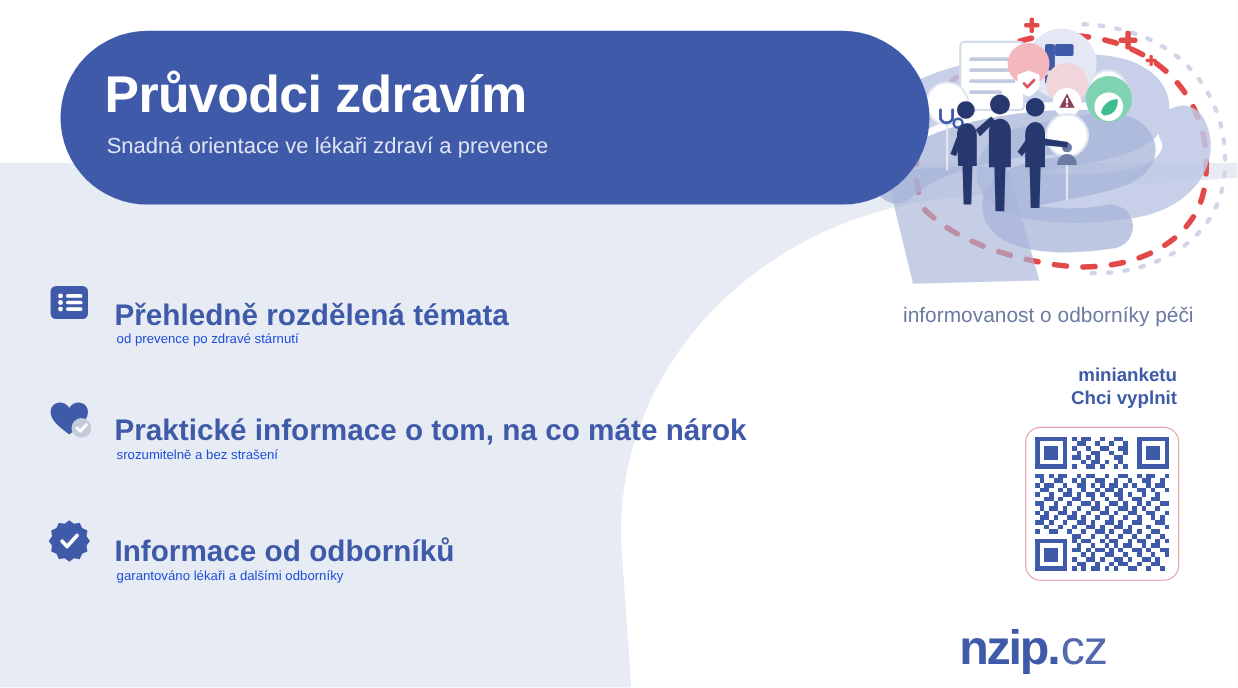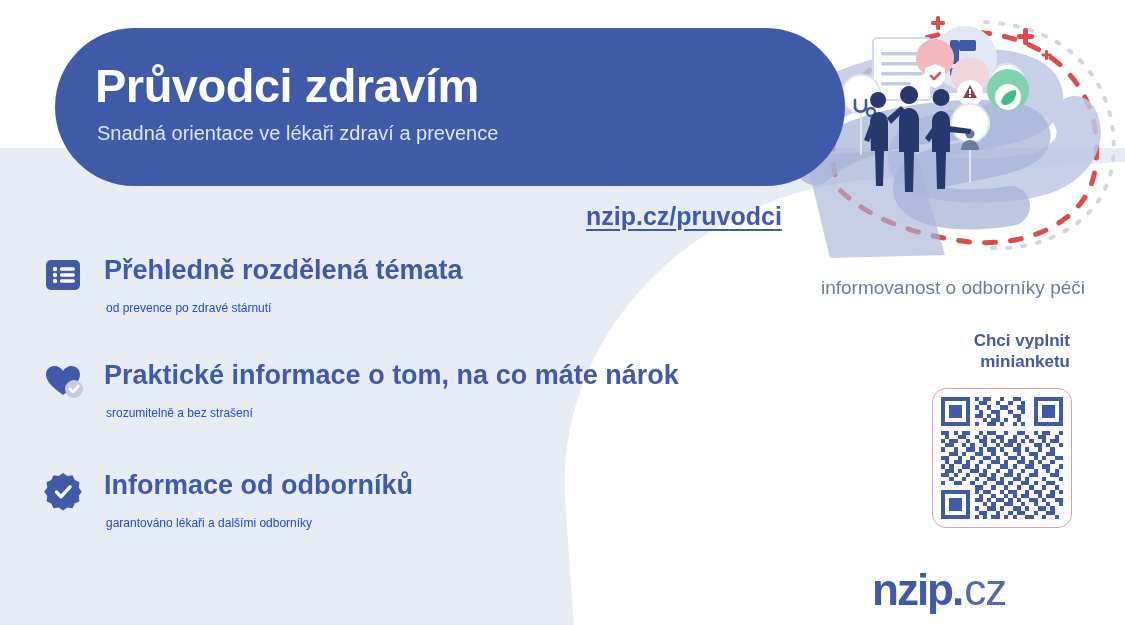--- a/index.html
+++ b/index.html
@@ -48,21 +48,21 @@
     font-size:25px;font-weight:bold;color:#3f5aa9;
     text-decoration:underline;text-underline-offset:4px;
     white-space:nowrap;cursor:pointer;
   }
 
   
   .feature{position:absolute;left:44px;}
   .f1{top:255px;} .f2{top:360px;} .f3{top:470px;}
   .feature .icon{position:absolute;left:0;top:2px;width:42px;height:40px;}
   .feature .ftitle{
-    position:absolute;left:60px;top:0;
+    position:absolute;left:60px;top:16px;
     font-size:27px;font-weight:bold;color:#3f5aa9;white-space:nowrap;
   }
   .feature .fsub{
     position:absolute;left:62px;top:46px;
     font-size:12px;color:#1d4ed8;white-space:nowrap;
   }
 
   
   .promo-text{
     position:absolute;left:740px;top:274px;width:345px;
@@ -194,21 +194,20 @@
         <path d="M154 126 l22 3 l-1 5 l-22 -2 Z"></path>
         <path d="M137 128 l-7 10 l4 4 l8 -10 Z"></path>
       </g>
     </svg>
   </div>
 
   <div class="header-pill"></div>
   <div class="header-title">Průvodci zdravím</div>
   <div class="header-sub">Snadná orientace ve lékaři zdraví a prevence</div>
 
-  <a class="url-link">nzip.cz/pruvodci</a>
 
   <div class="feature f1">
     <span class="icon">
       <svg viewBox="0 0 42 40" width="42" height="40" xmlns="http://www.w3.org/2000/svg">
         <rect x="2" y="3" width="34" height="30" rx="5" fill="#3f5aa9"></rect>
         <circle cx="11" cy="12" r="2.2" fill="#ffffff"></circle>
         <circle cx="11" cy="18" r="2.2" fill="#ffffff"></circle>
         <circle cx="11" cy="24" r="2.2" fill="#ffffff"></circle>
         <rect x="16" y="10.3" width="15" height="3.4" rx="1.7" fill="#ffffff"></rect>
         <rect x="16" y="16.3" width="15" height="3.4" rx="1.7" fill="#ffffff"></rect>
@@ -239,22 +238,22 @@
       </svg>
     </span>
     <div class="ftitle">Informace od odborníků</div>
     <div class="fsub">garantováno lékaři a dalšími odborníky</div>
   </div>
 
   <div class="promo-text">
     <div>informovanost o odborníky péči</div>
   </div>
   <div class="promo-cta">
+    <div>minianketu</div>
     <div>Chci vyplnit</div>
-    <div>minianketu</div>
   </div>
 
   <div class="qr-wrap">
     <svg viewBox="0 0 29 29" xmlns="http://www.w3.org/2000/svg" shape-rendering="crispEdges">
       <rect width="29" height="29" fill="#ffffff"></rect>
       <g fill="#3f5aa9">
         <rect x="0" y="0" width="7" height="1"></rect>
           <rect x="0" y="6" width="7" height="1"></rect>
         <rect x="0" y="0" width="1" height="7"></rect>
           <rect x="6" y="0" width="1" height="7"></rect>

